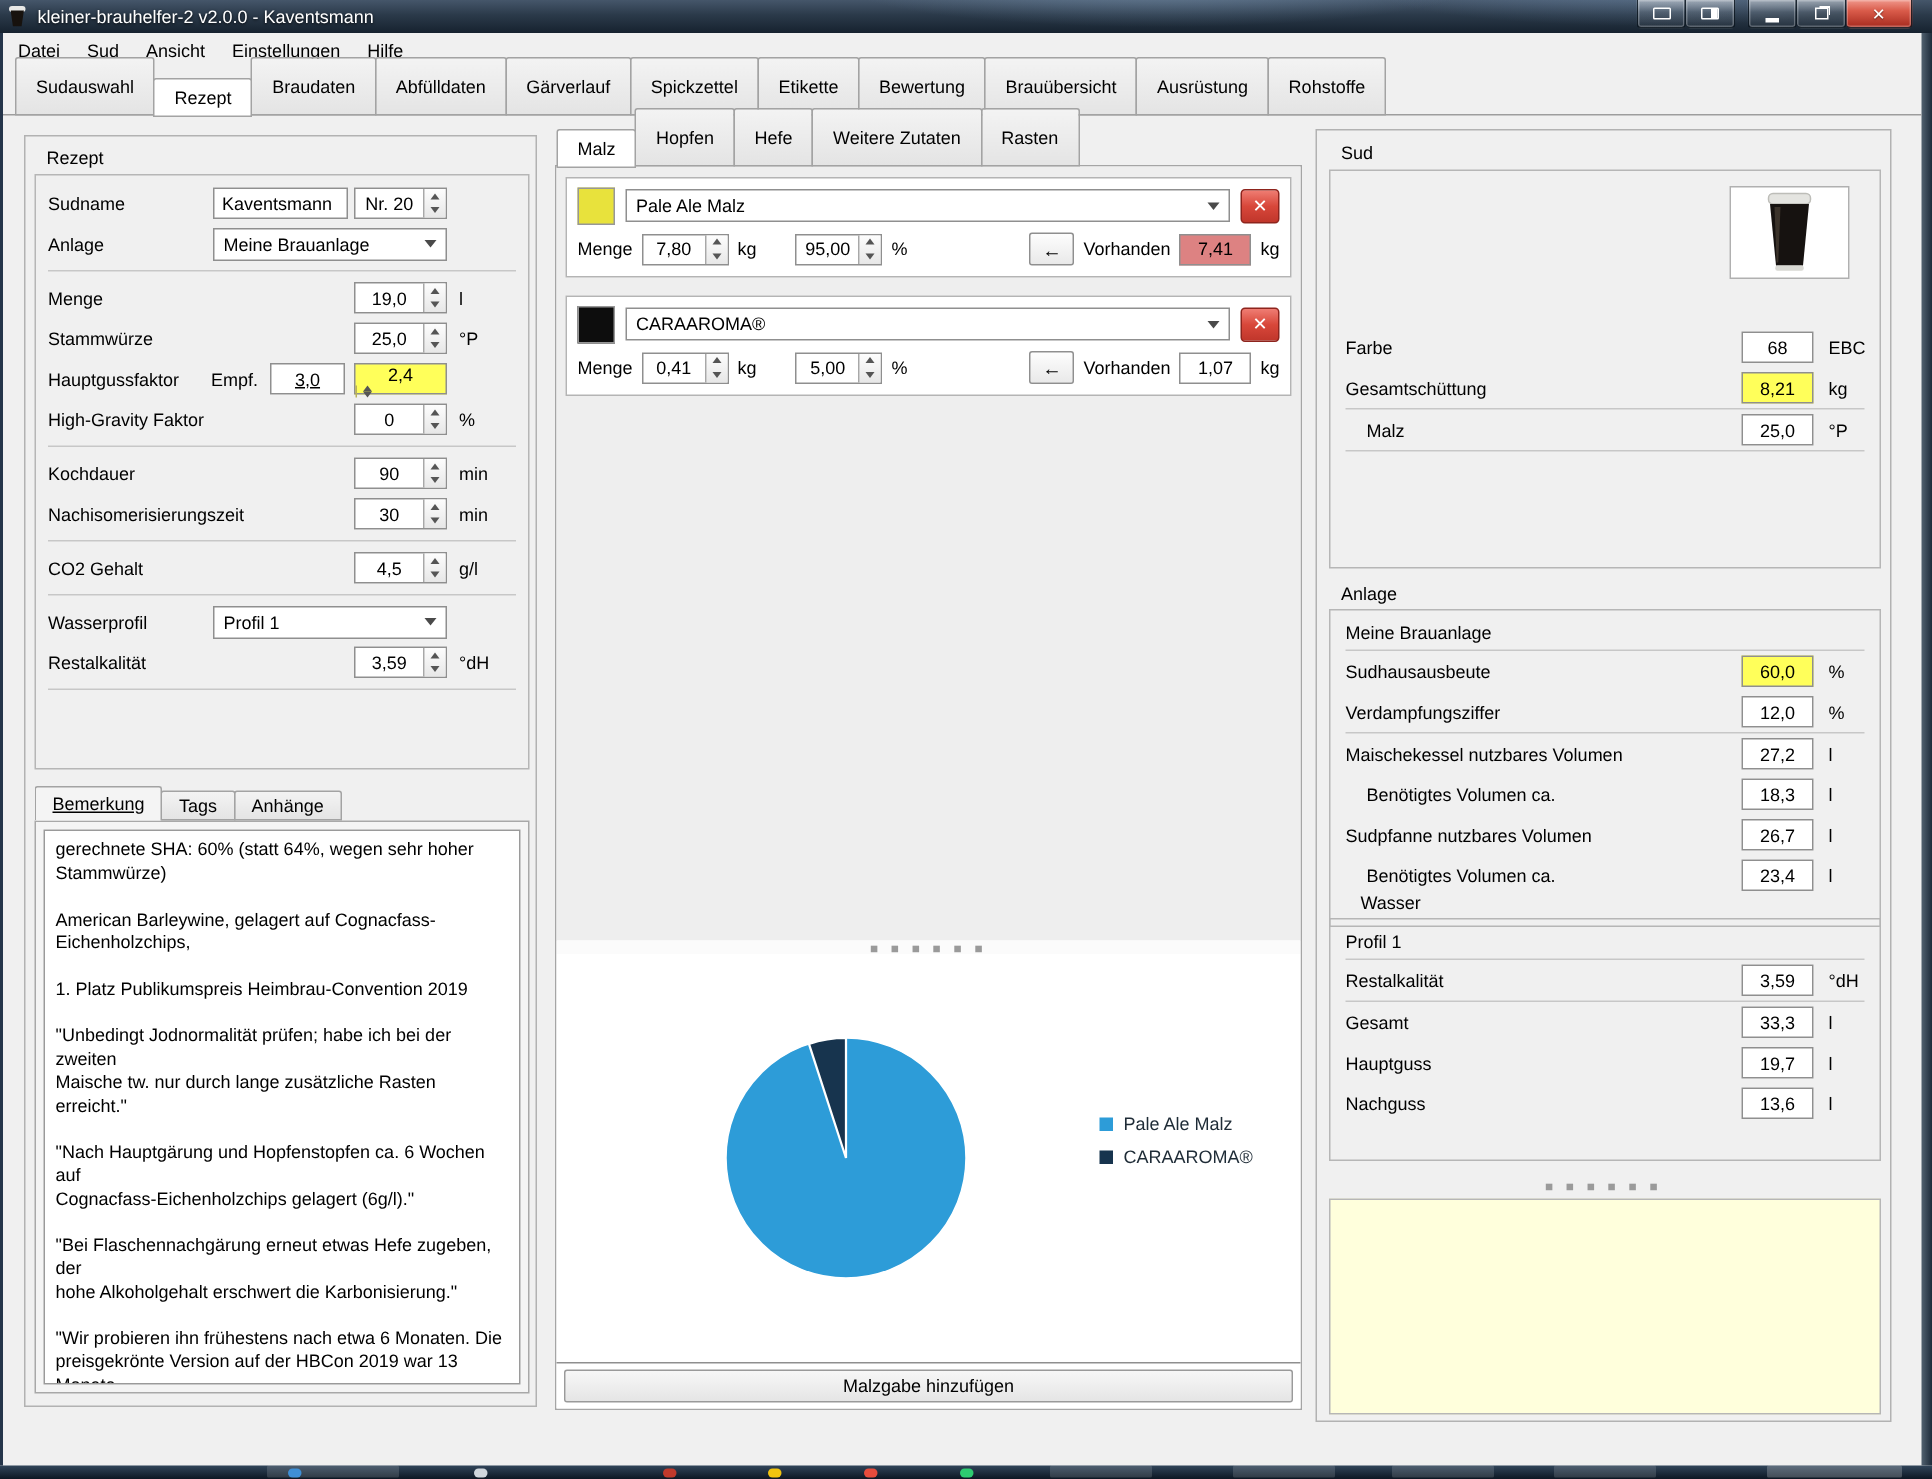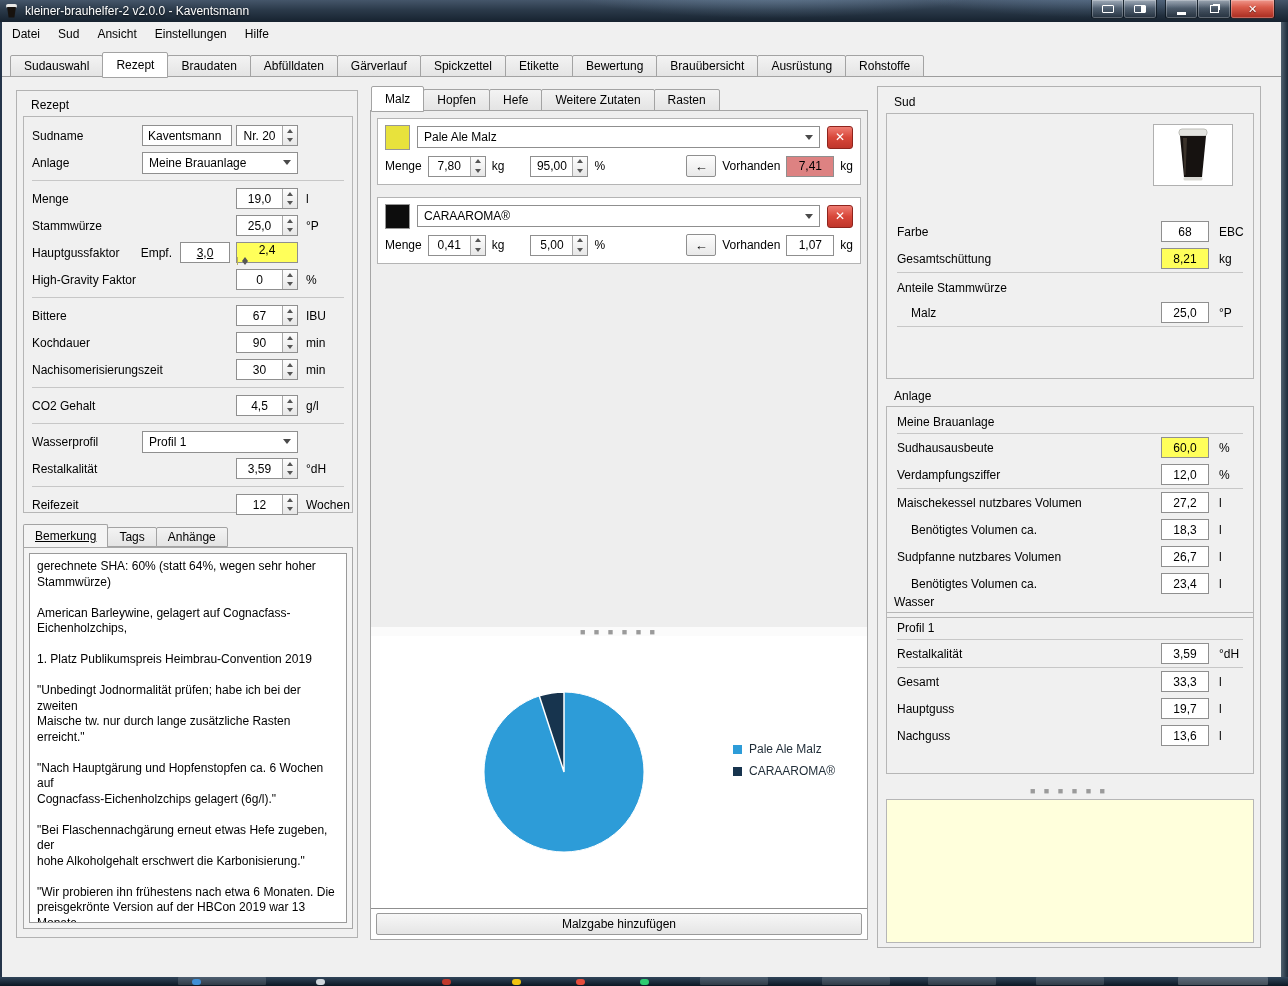--- a/index.html
+++ b/index.html
@@ -42,21 +42,21 @@
     position:absolute; top:22px; left:0; right:0; height:24px;
     background:#f0f0f0; display:flex; align-items:center; padding-left:3px;
   }
   .menu-item { padding:3px 9px; }
   .edge-l { position:absolute; left:0; top:22px; bottom:9px; width:2px; background:#25354a; }
   .edge-r { position:absolute; right:0; top:22px; bottom:9px; width:7px; background:linear-gradient(90deg,#51616f,#1d2b3a); }
   
   .tabline { position:absolute; top:76px; left:2px; right:7px; border-top:1px solid #9d9d9d; z-index:1; }
   .maintabs { position:absolute; top:52px; left:10px; height:25px; display:flex; align-items:flex-end; z-index:2; }
   .mtab {
-    height:22px; padding:0 13px; display:flex; align-items:center;
+    height:39px; padding:0 13px; display:flex; align-items:center;
     background:linear-gradient(180deg,#f3f3f3,#e4e4e4);
     border:1px solid #a3a3a3; border-radius:2px 2px 0 0; margin-right:-1px;
   }
   .mtab.active { background:#fff; height:26px; margin-bottom:-1px; z-index:3; position:relative; }
   
   .frame { position:absolute; border:1px solid #b2b2b2; background:#f0f0f0; }
   .panel-label { position:absolute; font-size:12px; color:#000; }
   .innerbox { position:absolute; border:1px solid #b6b6b6; }
   .field {
     background:#fff; border:1px solid #8f8f8f; height:21px;
@@ -264,31 +264,20 @@
           <span class="val">0</span>
           <span class="arrows">
               <span class="ar ar-up"></span>
               <span class="ar ar-dn"></span>
             </span>
         </div>
         <span class="sub">%</span>
       </div>
       <div class="hsep"></div>
       <div class="frow">
-        <span class="flabel">Bittere</span>
-        <div class="spin w-spin">
-          <span class="val">67</span>
-          <span class="arrows">
-              <span class="ar ar-up"></span>
-              <span class="ar ar-dn"></span>
-            </span>
-        </div>
-        <span class="sub">IBU</span>
-      </div>
-      <div class="frow">
         <span class="flabel">Kochdauer</span>
         <div class="spin w-spin">
           <span class="val">90</span>
           <span class="arrows">
               <span class="ar ar-up"></span>
               <span class="ar ar-dn"></span>
             </span>
         </div>
         <span class="sub">min</span>
       </div>
@@ -329,31 +318,20 @@
         <div class="spin w-spin">
           <span class="val">3,59</span>
           <span class="arrows">
               <span class="ar ar-up"></span>
               <span class="ar ar-dn"></span>
             </span>
         </div>
         <span class="sub">°dH</span>
       </div>
       <div class="hsep"></div>
-      <div class="frow">
-        <span class="flabel">Reifezeit</span>
-        <div class="spin w-spin">
-          <span class="val">12</span>
-          <span class="arrows">
-              <span class="ar ar-up"></span>
-              <span class="ar ar-dn"></span>
-            </span>
-        </div>
-        <span class="sub">Wochen</span>
-      </div>
     </div>
 
     <div class="notes-widget" style="position:absolute;">
       <div class="ntabs">
         <div class="ntab active">Bemerkung</div>
         <div class="ntab">Tags</div>
         <div class="ntab">Anhänge</div>
       </div>
       <div class="notes-frame">
         <div class="notes-text">gerechnete SHA: 60% (statt 64%, wegen sehr hoher
@@ -518,21 +496,20 @@
         <span class="rlabel">Farbe</span>
         <div class="field center rfield">68</div>
         <span class="runit">EBC</span>
       </div>
       <div class="rrow">
         <span class="rlabel">Gesamtschüttung</span>
         <div class="field center rfield" style="background: rgb(255, 255, 90);">8,21</div>
         <span class="runit">kg</span>
       </div>
       <div class="rline"></div>
-      <div class="rheader">Anteile Stammwürze</div>
       <div class="rrow indent">
         <span class="rlabel">Malz</span>
         <div class="field center rfield">25,0</div>
         <span class="runit">°P</span>
       </div>
       <div class="rline"></div>
     </div>
 
     <span class="panel-label" style="left:16px; top:302px;">Anlage</span>
     <div class="rbox" style="top:319px; height:212px;">
@@ -564,21 +541,21 @@
         <div class="field center rfield">26,7</div>
         <span class="runit">l</span>
       </div>
       <div class="rrow indent">
         <span class="rlabel">Benötigtes Volumen ca.</span>
         <div class="field center rfield">23,4</div>
         <span class="runit">l</span>
       </div>
     </div>
 
-    <span class="panel-label" style="left:16px; top:508px;text-align:right;">Wasser</span>
+    <span class="panel-label" style="left:29px; top:508px;text-align:right;">Wasser</span>
     <div class="rbox" style="top:525px; height:162px;">
       <div class="rheader">Profil 1</div>
       <div class="rline"></div>
       <div class="rrow">
         <span class="rlabel">Restalkalität</span>
         <div class="field center rfield">3,59</div>
         <span class="runit">°dH</span>
       </div>
       <div class="rline"></div>
       <div class="rrow">

